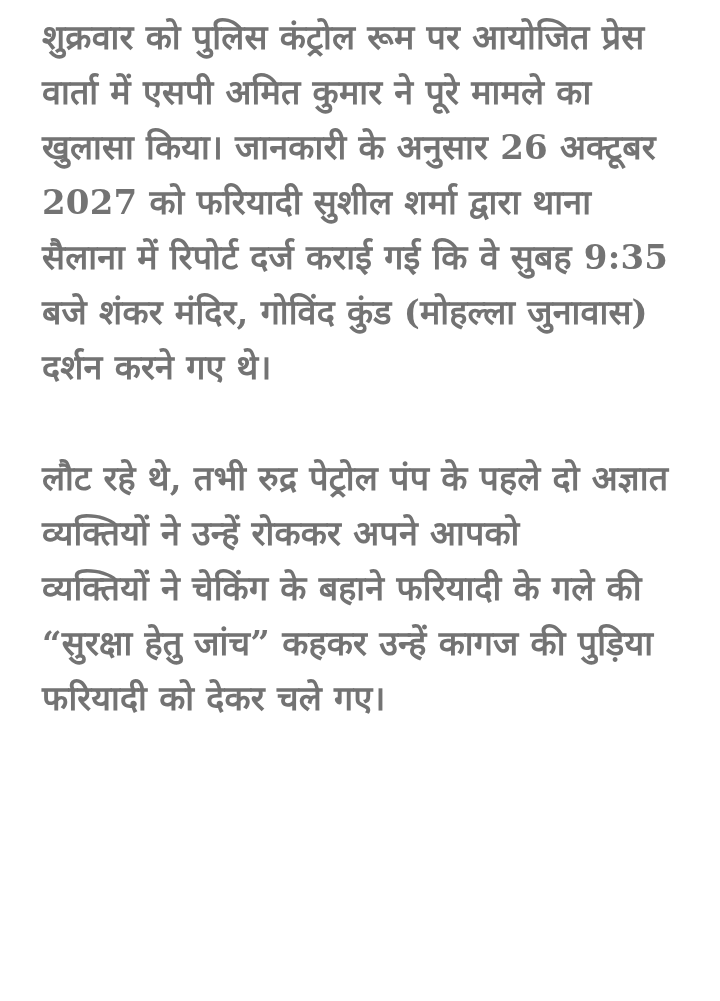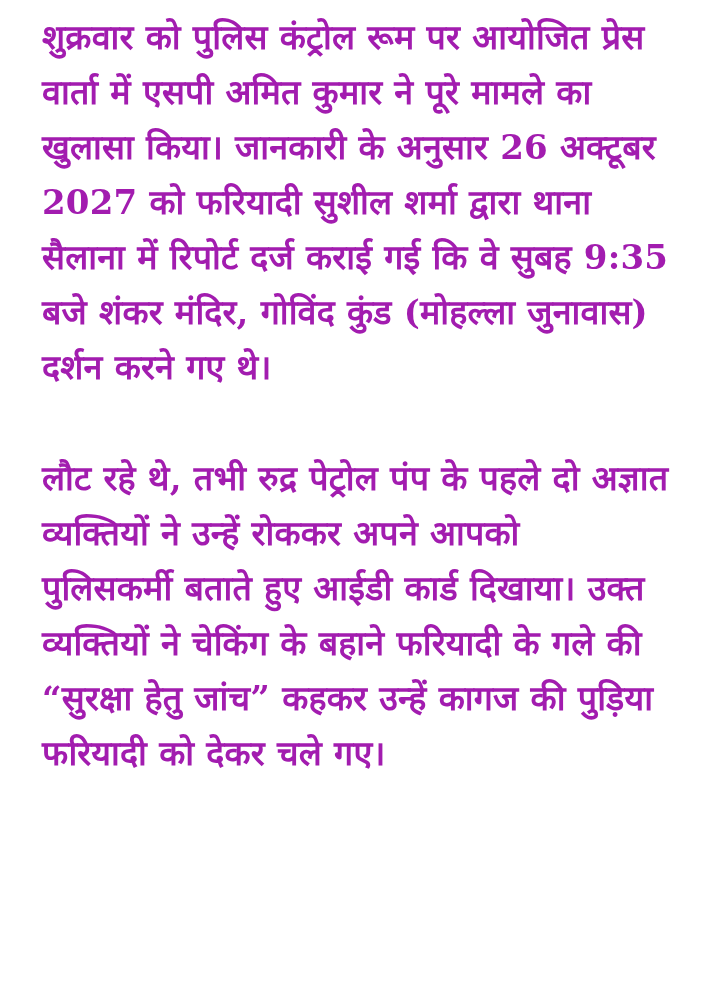--- a/index.html
+++ b/index.html
@@ -14,21 +14,21 @@
   }
   .article {
     box-sizing: border-box;
     width: 720px;
     height: 1001px;
     padding: 10px 34px 0 42px;
     font-family: "DejaVu Serif", "Liberation Serif", serif;
     font-weight: 700;
     font-size: 34px;
     line-height: 55px;
-    color: #a21caf;
+    color: #737373;
     -webkit-font-smoothing: antialiased;
   }
   .para {
     margin: 0 0 56px 0;
     padding: 0;
   }
   .line {
     display: block;
     white-space: nowrap;
     letter-spacing: 0.2px;
@@ -45,19 +45,18 @@
     <span class="line">खुलासा किया। जानकारी के अनुसार 26 अक्टूबर</span>
     <span class="line">2027 को फरियादी सुशील शर्मा द्वारा थाना</span>
     <span class="line">सैलाना में रिपोर्ट दर्ज कराई गई कि वे सुबह 9:35</span>
     <span class="line">बजे शंकर मंदिर, गोविंद कुंड (मोहल्ला जुनावास)</span>
     <span class="line">दर्शन करने गए थे।</span>
   </p>
 
   <p class="para">
     <span class="line">लौट रहे थे, तभी रुद्र पेट्रोल पंप के पहले दो अज्ञात</span>
     <span class="line">व्यक्तियों ने उन्हें रोककर अपने आपको</span>
-    <span class="line">पुलिसकर्मी बताते हुए आईडी कार्ड दिखाया। उक्त</span>
     <span class="line">व्यक्तियों ने चेकिंग के बहाने फरियादी के गले की</span>
     <span class="line">“सुरक्षा हेतु जांच” कहकर उन्हें कागज की पुड़िया</span>
     <span class="line">फरियादी को देकर चले गए।</span>
   </p>
 
 </div>
 
 </body></html>

